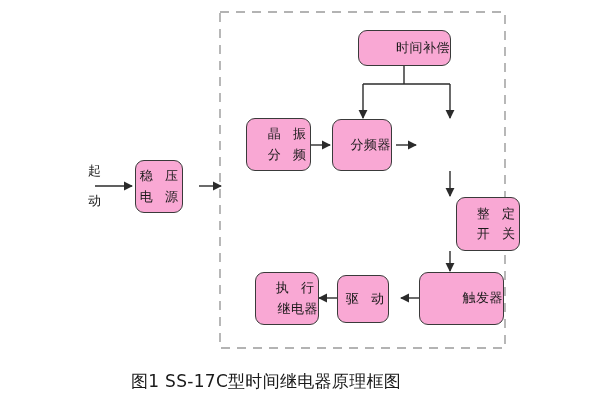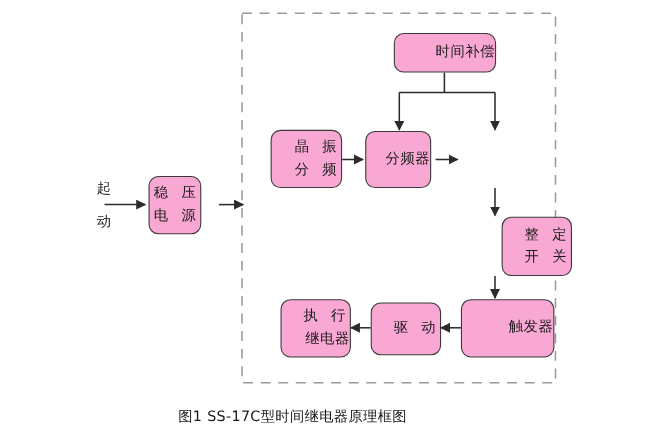--- a/index.html
+++ b/index.html
@@ -49,21 +49,21 @@
     color: #1a1a1a;
     z-index: 3;
     white-space: nowrap;
   }
   .caption {
     position: absolute;
     left: 0;
     top: 370px;
     width: 532px;
     text-align: center;
-    font-size: 13px;
+    font-size: 17px;
     color: #1a1a1a;
     letter-spacing: 0.3px;
     z-index: 3;
   }
 </style>
 </head>
 <body>
 
 <div id="canvas">
 
@@ -128,21 +128,21 @@
 
   <div class="box" style="left:418px; top:197px; width:64px; height:54px;margin-left:38px;">
     <span class="ln sp">整 定</span>
     <span class="ln sp">开 关</span>
   </div>
 
   <div class="box" style="left:419px; top:272px; width:85px; height:53px;">
     <span class="ln">触发器</span>
   </div>
 
-  <div class="box" style="left:337px; top:275px; width:64px; height:48px;">
+  <div class="box" style="left:337px; top:275px; width:52px; height:48px;">
     <span class="ln sp">驱 动</span>
   </div>
 
   <div class="box" style="left:255px; top:272px; width:64px; height:53px;padding-left:44px;">
     <span class="ln sp">执 行</span>
     <span class="ln">继电器</span>
   </div>
 
   <div class="caption">图1  SS-17C型时间继电器原理框图</div>
 

